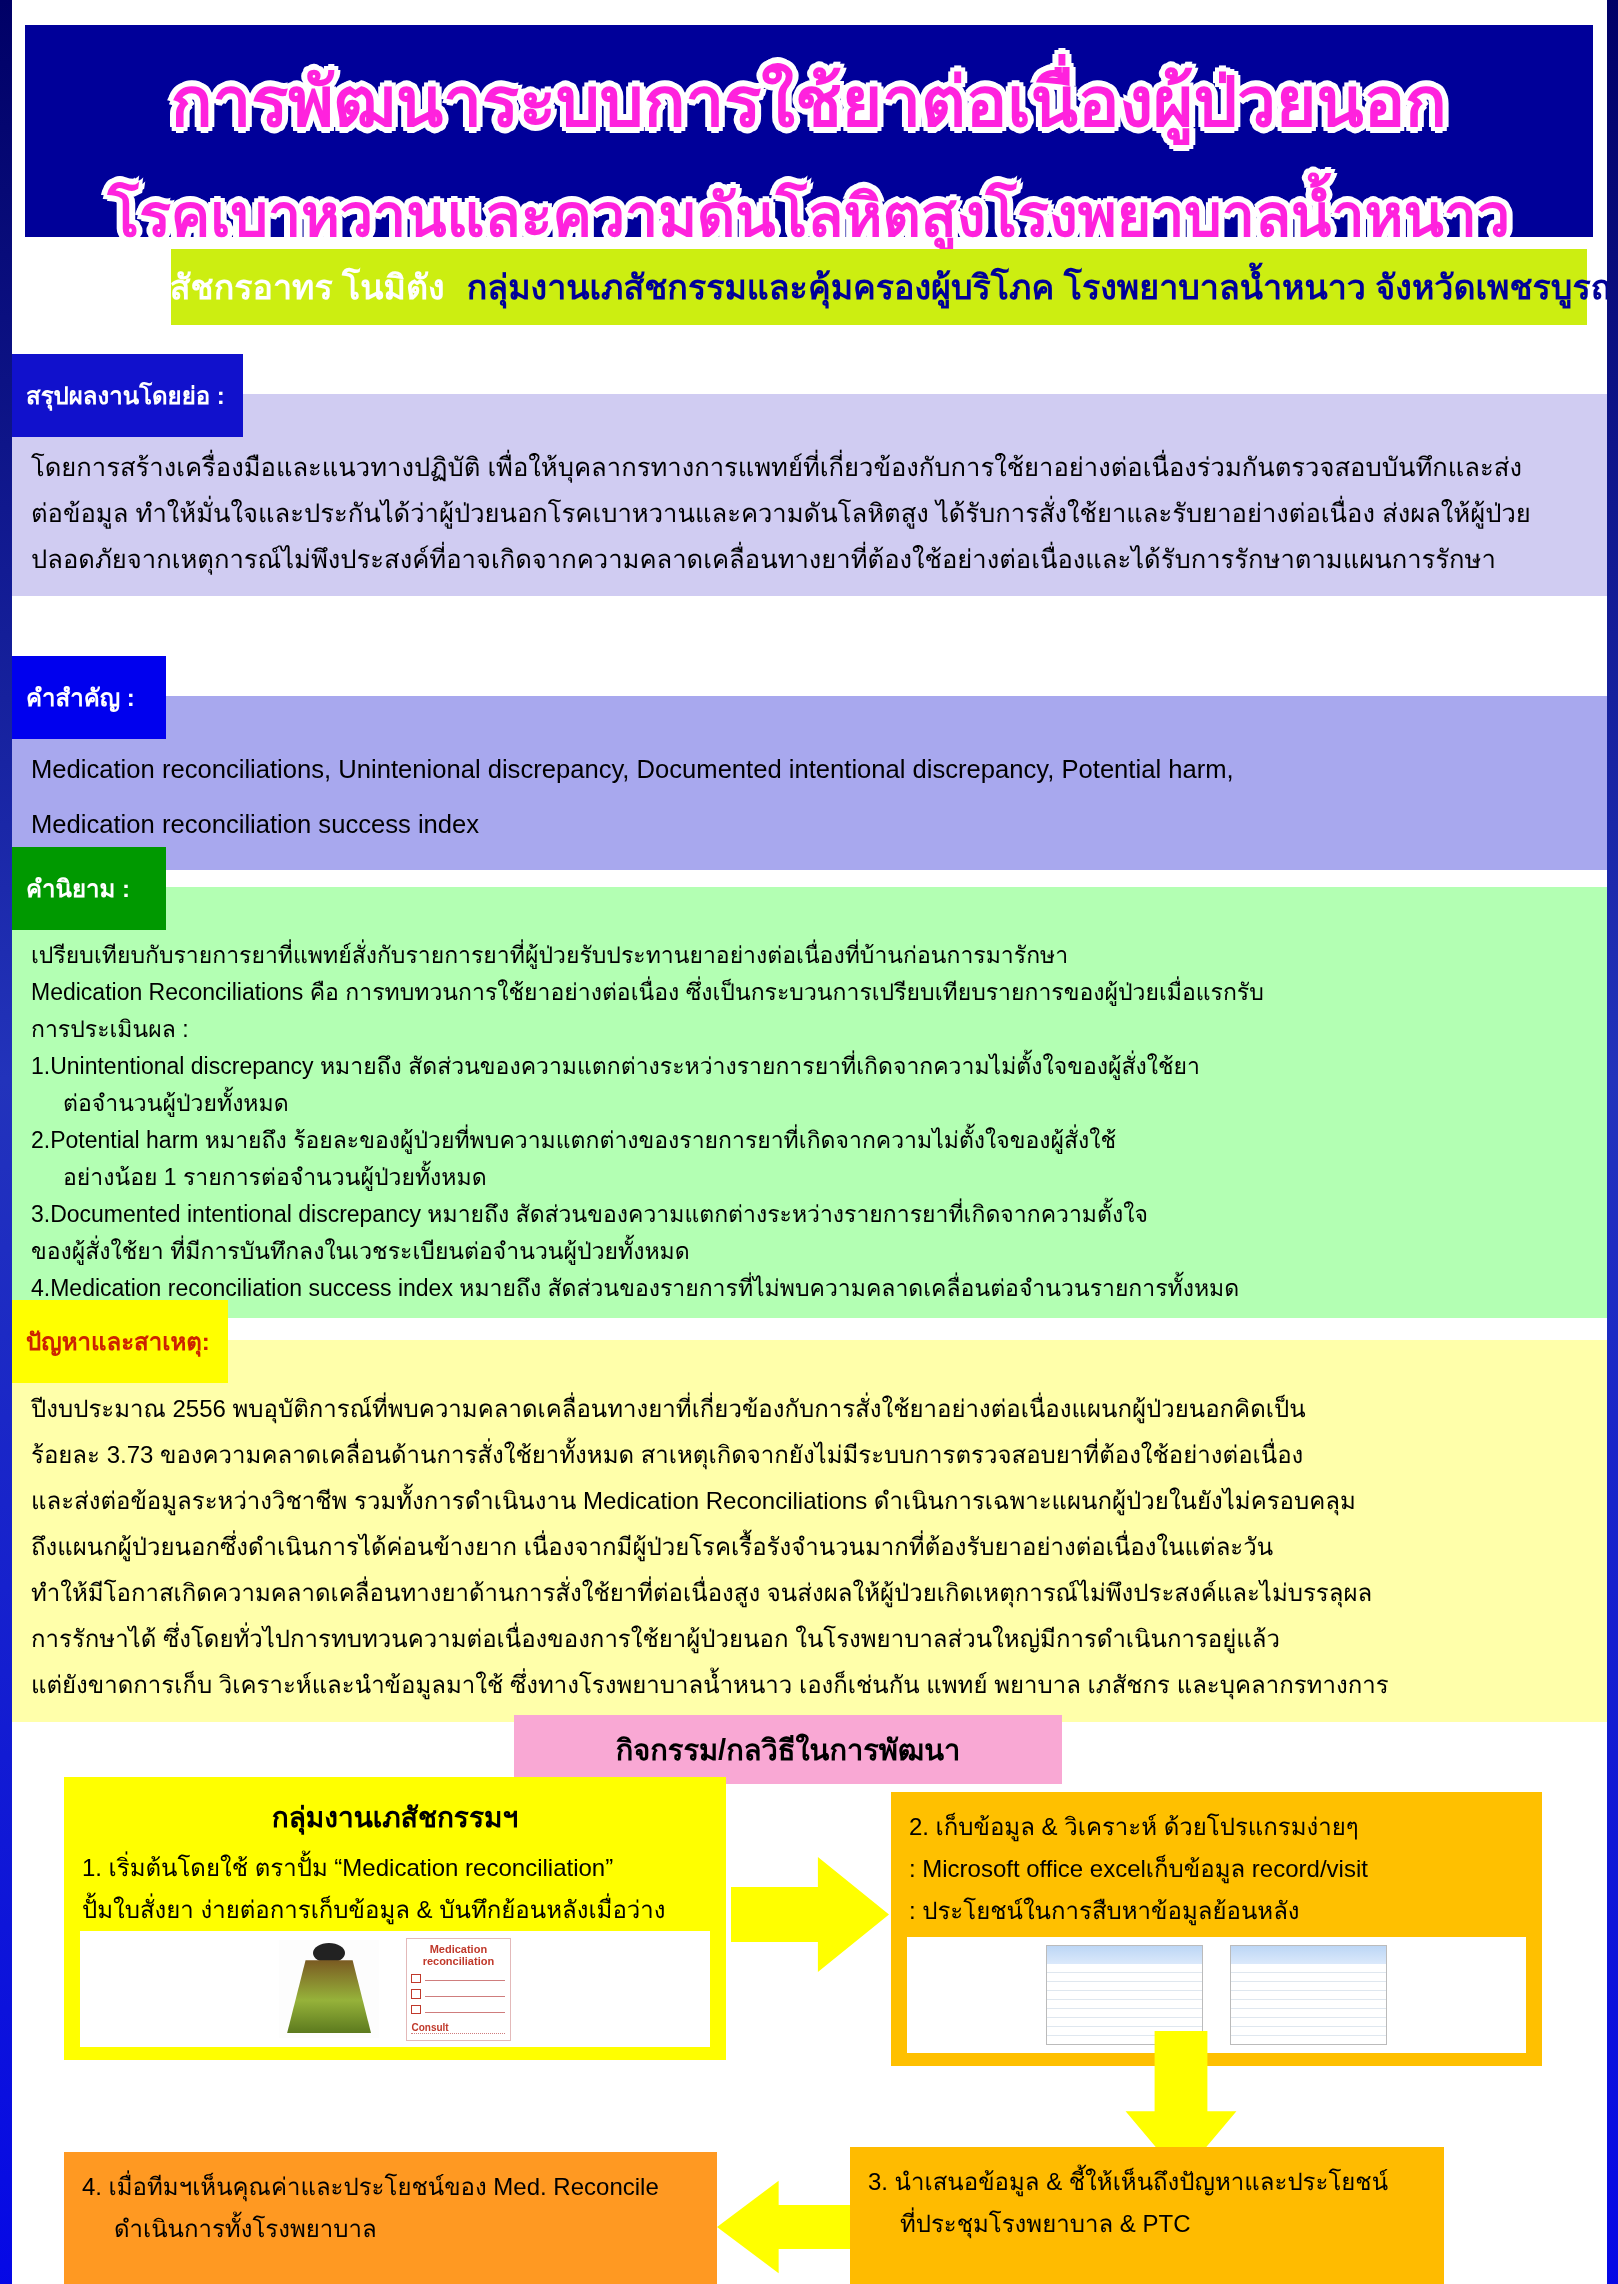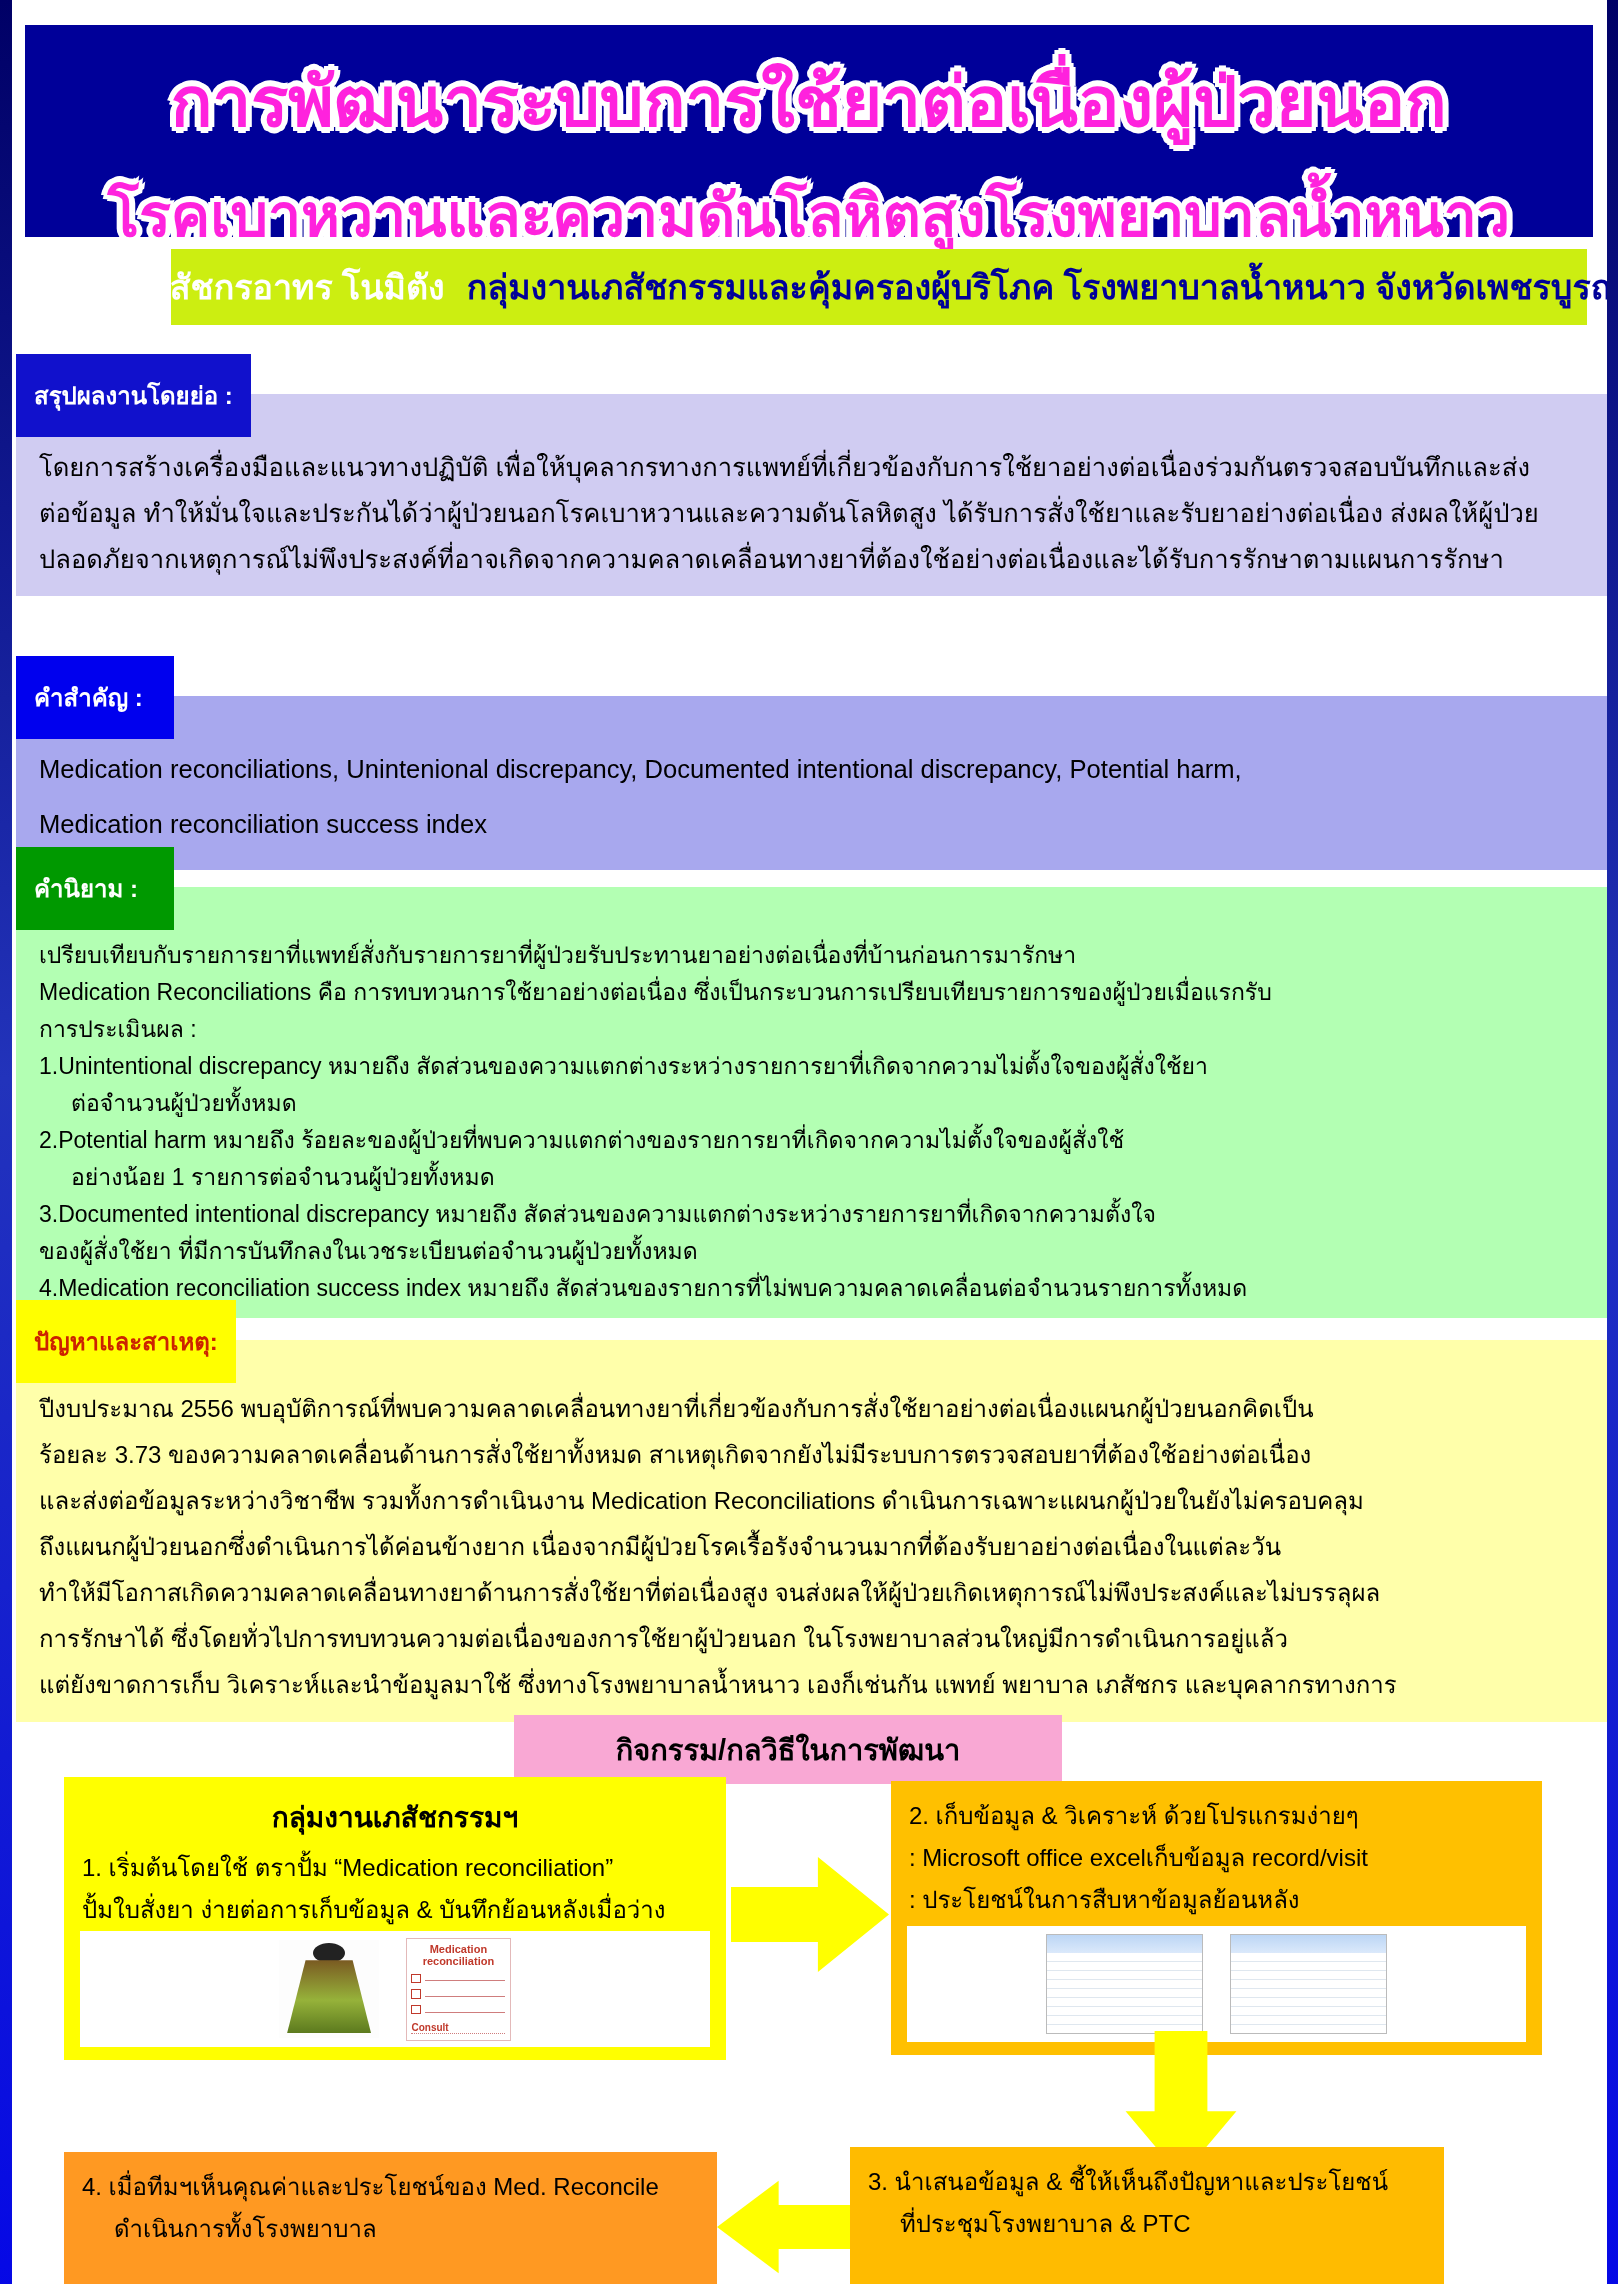--- a/index.html
+++ b/index.html
@@ -15,21 +15,21 @@
   .t-line{font-weight:bold;color:#ff22dd;white-space:nowrap;
           text-shadow:-4.1px -4.1px 0 #fff,4.1px -4.1px 0 #fff,-4.1px 4.1px 0 #fff,4.1px 4.1px 0 #fff,
                       -6px 0 0 #fff,6px 0 0 #fff,0 -6px 0 #fff,0 6px 0 #fff;}
   .t1{font-size:69px;margin-top:22px;}
   .t2{font-size:59px;margin-top:12px;}
   .byline{position:absolute;left:171px;width:1416px;top:249px;height:76px;background:#ccee11;
           display:flex;align-items:center;justify-content:center;white-space:nowrap;z-index:2;}
   .byname{color:#ffffff;font-weight:bold;font-size:34px;margin-right:22px;}
   .byaff{color:#000099;font-weight:bold;font-size:34px;}
   
-  .sec{position:absolute;left:16px;right:6.9px;z-index:3;}
+  .sec{position:absolute;left:8px;right:6.9px;z-index:3;}
   .hdr{display:inline-block;position:relative;z-index:4;min-width:158px;box-sizing:border-box;
        padding:22px 18px;color:#ffffff;font-weight:bold;font-size:24px;white-space:nowrap;}
   .body-box{position:relative;z-index:3;margin-top:-43px;box-sizing:border-box;}
   .ln{white-space:nowrap;overflow:hidden;color:#000;}
   .hdr-blue1{background:#1111cc;}
   .hdr-blue2{background:#0000ee;}
   .hdr-green{background:#009900;}
   .hdr-yel{background:#ffff00;color:#cc2200;}
   .bg-lav{background:#d0ccf2;}
   .bg-peri{background:#a8a8ee;}
@@ -41,21 +41,21 @@
   .definition .ln{font-size:23px;line-height:37px;}
   .problem .ln{font-size:24px;line-height:46px;}
   .indent{padding-left:32px;}
   
   .act-title{position:absolute;left:514px;top:1715px;width:548px;height:69px;background:#f9a8d4;
              display:flex;align-items:center;justify-content:center;font-weight:bold;font-size:29px;color:#000;z-index:3;}
   .act-canvas{position:absolute;left:6.9px;right:6.9px;top:1777px;height:530px;z-index:3;}
   .act-box{position:absolute;box-sizing:border-box;padding:13.7px 18px;}
   .act-box .ln{font-size:24px;line-height:42px;white-space:nowrap;overflow:hidden;}
   .box1{left:57px;top:0;width:662px;height:283px;background:#ffff00;}
-  .box2{left:884px;top:4px;width:651px;height:274px;background:#ffc000;}
+  .box2{left:884px;top:15px;width:651px;height:274px;background:#ffc000;}
   .box3{left:843px;top:370px;width:594px;height:153px;background:#ffbb00;}
   .box4{left:57px;top:375px;width:653px;height:153px;background:#ff9922;}
   .box-title{text-align:center;font-weight:bold;font-size:28px;margin:4.6px 0 7.3px 0;}
   .photo-strip{position:absolute;left:16px;right:16px;bottom:12.8px;height:116px;background:#ffffff;
                display:flex;align-items:center;justify-content:center;gap:27px;}
   
   .stamp{width:100px;height:98px;position:relative;background:#fdfdfd;}
   .stamp-knob{position:absolute;left:50%;top:2.7px;transform:translateX(-50%);width:32px;height:20px;
               background:#222;border-radius:50%;}
   .stamp-body{position:absolute;left:8.2px;top:20px;width:84px;height:73px;

